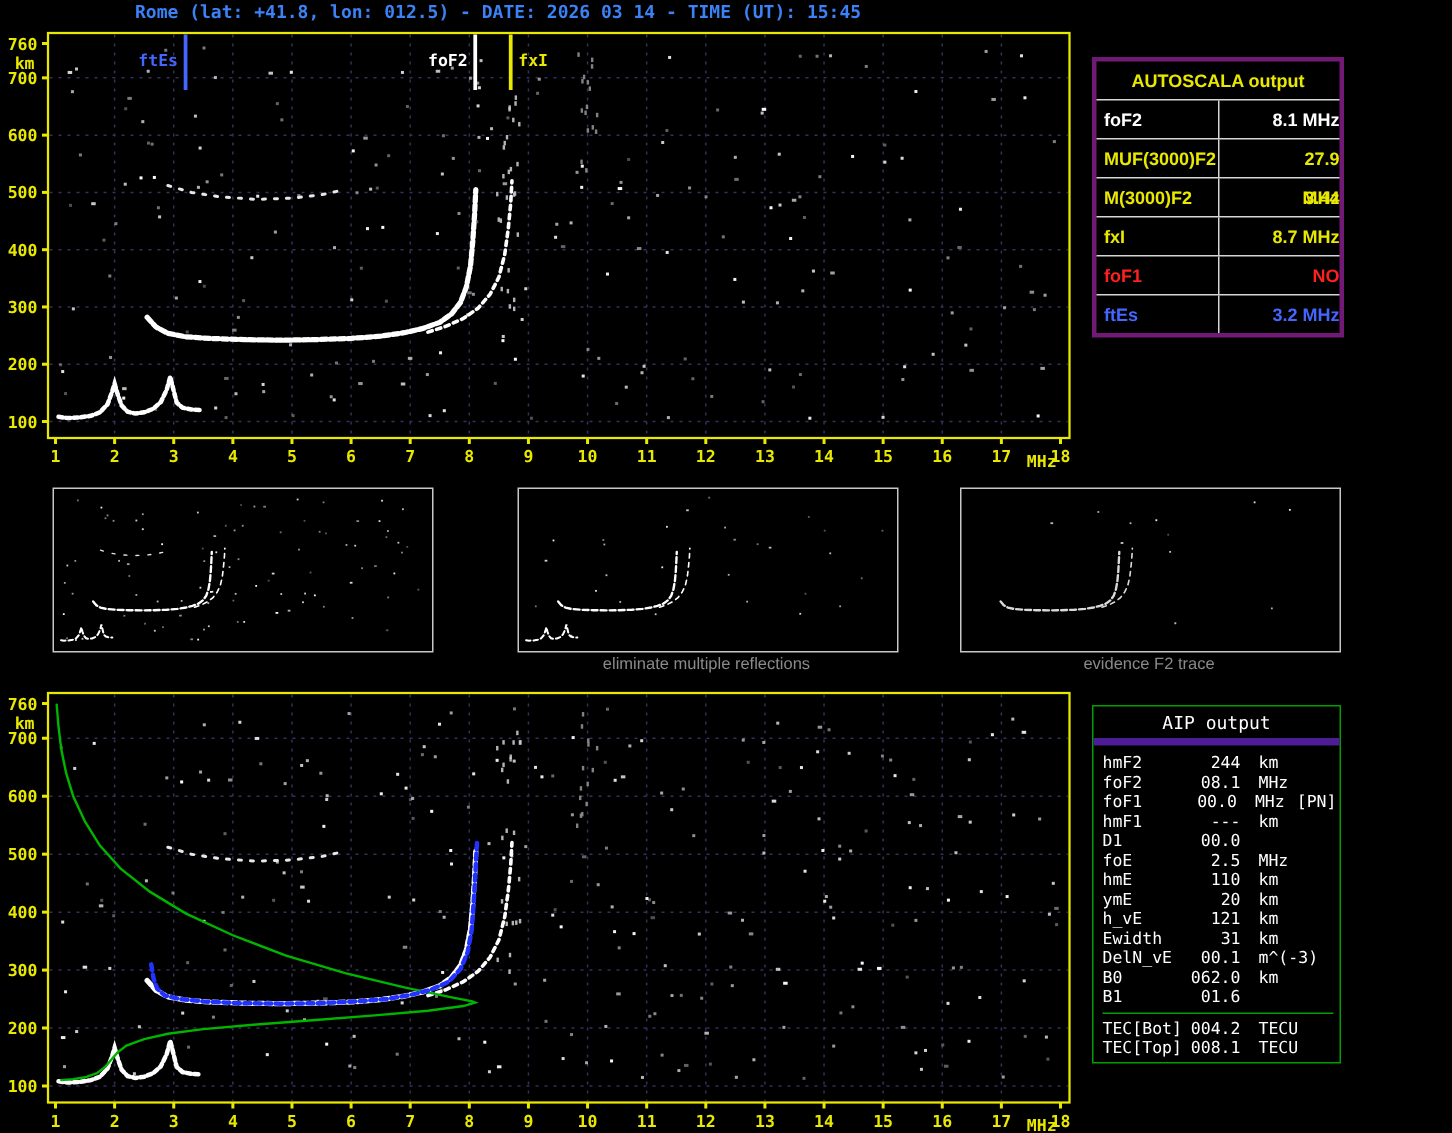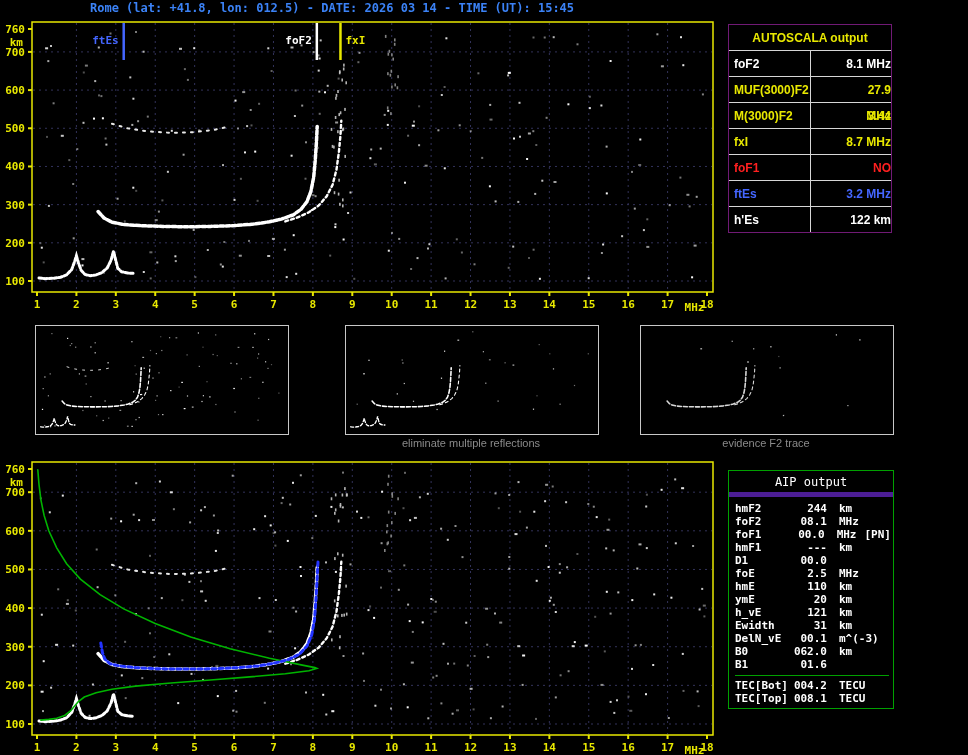--- a/index.html
+++ b/index.html
@@ -8,32 +8,32 @@
   .title{position:absolute;left:90px;top:1px;color:#3b82f6;
          font:bold 12px "DejaVu Sans Mono",monospace;white-space:pre;}
   svg{position:absolute;left:0;top:0;}
   svg text{font-family:"DejaVu Sans Mono",monospace;font-size:11px;}
   #svg-top{top:14px;}
   #svg-bot{top:455px;}
   .thumb{position:absolute;top:325px;width:252px;height:108px;border:1px solid #c8c8c8;background:#000;}
   .caption{position:absolute;top:437px;width:254px;text-align:center;color:#8a8a8a;
            font:11px "Liberation Sans",sans-serif;}
   
-  .as-table{position:absolute;left:728px;top:24px;width:162px;border:1px solid #701a75;
+  .as-table{position:absolute;left:728px;top:38px;width:162px;border:3px solid #701a75;
             background:#000;font:bold 12px "Liberation Sans",sans-serif;}
   .as-header{height:25px;line-height:26px;text-align:center;color:#e8e800;border-bottom:1px solid #d6d6d6;}
   .as-row{display:flex;height:25px;line-height:26px;border-bottom:1px solid #d6d6d6;}
   .as-row:last-child{border-bottom:none;}
   .as-label{width:82px;padding-left:5px;border-right:1px solid #d6d6d6;box-sizing:border-box;}
   .as-value{flex:1;text-align:right;}
   
   .aip-table{position:absolute;left:728px;top:470px;width:166px;border:1px solid #00a000;
              color:#fff;background:#000;font:11px "DejaVu Sans Mono",monospace;box-sizing:border-box;}
   .aip-header{height:21px;line-height:22px;text-align:center;border-bottom:5px solid #4c1d95;font-size:12px;}
-  .aip-body{padding:5px 2px 3px 6px;font-weight:bold;}
+  .aip-body{padding:5px 2px 3px 6px;}
   .aip-row{display:flex;height:13px;line-height:13px;white-space:pre;}
   .aip-label{width:58px;}
   .aip-value{width:34px;text-align:right;}
   .aip-unit{padding-left:12px;}
   .aip-extra{padding-left:8px;}
   .aip-sep{border-top:1px solid #00a000;margin:4px 2px 3px 0;}
 </style>
 </head>
 <body>
 
@@ -948,24 +948,20 @@
           <div class="as-value">8.7 MHz</div>
         </div>
         <div class="as-row" style="color: rgb(255, 32, 32);">
           <div class="as-label">foF1</div>
           <div class="as-value">NO</div>
         </div>
         <div class="as-row" style="color: rgb(68, 102, 255);">
           <div class="as-label">ftEs</div>
           <div class="as-value">3.2 MHz</div>
         </div>
-        <div class="as-row" style="color: rgb(255, 255, 255);">
-          <div class="as-label">h'Es</div>
-          <div class="as-value">122  km</div>
-        </div>
       </div>
   </div>
 
   <div class="aip-table">
     <div class="aip-header">AIP output</div>
     <div class="aip-body" id="aip-rows">
         <div class="aip-row"><span class="aip-label">hmF2</span><span class="aip-value">244</span><span class="aip-unit">km</span><span class="aip-extra"></span></div>
         <div class="aip-row"><span class="aip-label">foF2</span><span class="aip-value">08.1</span><span class="aip-unit">MHz</span><span class="aip-extra"></span></div>
         <div class="aip-row"><span class="aip-label">foF1</span><span class="aip-value">00.0</span><span class="aip-unit">MHz</span><span class="aip-extra">[PN]</span></div>
         <div class="aip-row"><span class="aip-label">hmF1</span><span class="aip-value">---</span><span class="aip-unit">km</span><span class="aip-extra"></span></div>

